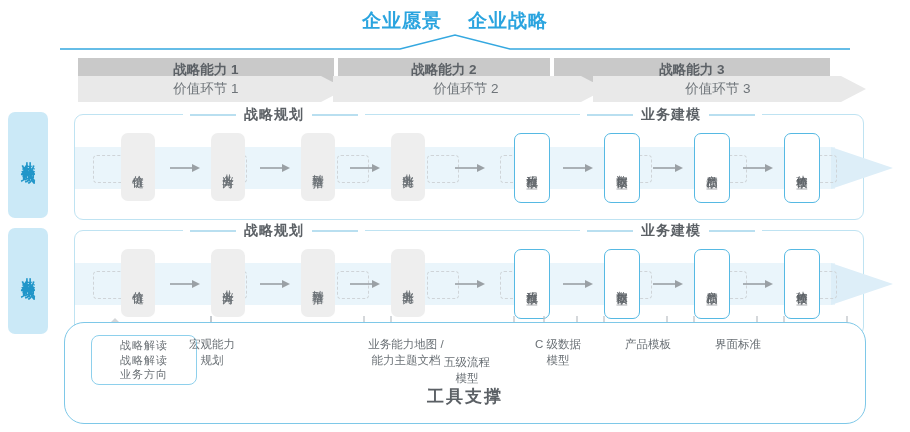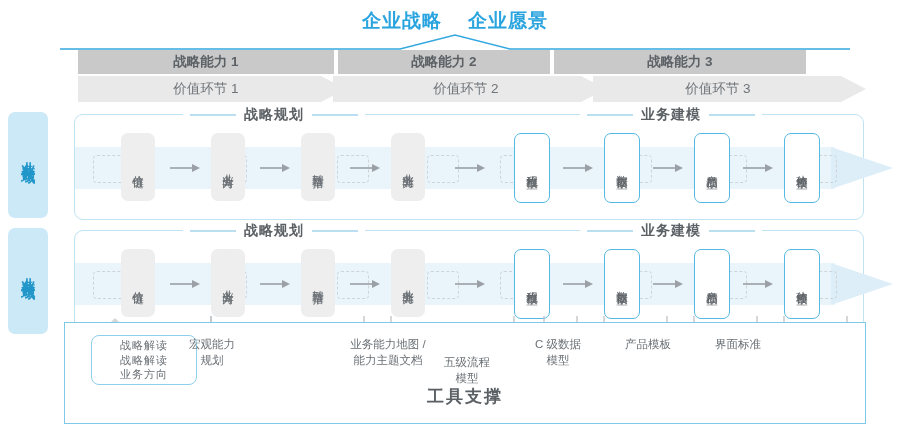--- a/index.html
+++ b/index.html
@@ -25,20 +25,21 @@
   
   .peak-line{position:absolute;left:60px;top:34px;width:790px;height:18px;}
 
   
   .cap-row{position:absolute;left:78px;top:50px;width:772px;height:24px;display:flex;}
   .cap-cell{
     height:24px;background:#c9c9c9;color:#5c6166;
     font-size:13.5px;font-weight:bold;
     display:flex;align-items:center;justify-content:center;
     margin-right:4px;
+    margin-top:8px;
   }
   .cap-cell:last-child{margin-right:0;}
 
   .val-row{position:absolute;left:78px;top:76px;width:790px;height:26px;}
   .val-cell{
     position:absolute;top:0;height:26px;
     color:#6e7479;font-size:13.5px;
     display:flex;align-items:center;justify-content:center;
   }
   .val-bg{position:absolute;left:0;top:0;width:790px;height:26px;}
@@ -100,21 +101,21 @@
     position:absolute;width:30px;height:26px;border:1.5px dashed #cfd4d8;border-radius:4px;
   }
   .arrow-s{position:absolute;height:10px;width:30px;}
 
   
   .conn{position:absolute;}
 
   
   .tool-box{
     position:absolute;left:64px;top:322px;width:800px;height:100px;
-    border:1.5px solid #7ec8e8;border-radius:0;background:#ffffff;
+    border:1.5px solid #7ec8e8;border-radius:20px;background:#ffffff;
   }
   .tool-title{
     position:absolute;left:0;top:62px;width:800px;text-align:center;
     font-size:17px;font-weight:bold;color:#5b6065;letter-spacing:2px;
   }
   .callout{
     position:absolute;left:26px;top:12px;width:104px;height:48px;
     border:1.3px solid #8ed0ec;border-radius:8px;background:#ffffff;
     display:flex;flex-direction:column;align-items:center;justify-content:center;
   }
@@ -125,32 +126,32 @@
     line-height:1.35;
   }
   .up-arrow{position:absolute;left:105px;top:318px;width:20px;height:22px;}
 </style>
 </head>
 <body>
 
 <div class="stage">
 
   <div class="vision-row">
+    <div class="vision-title">企业愿景</div>
     <div class="vision-title">企业战略</div>
-    <div class="vision-title">企业愿景</div>
   </div>
 
   <svg class="peak-line" viewBox="0 0 790 18" preserveAspectRatio="none">
     <polyline points="0,15 340,15 395,1 450,15 790,15" fill="none" stroke="#35a8e0" stroke-width="1.6"></polyline>
   </svg>
 
   <div class="cap-row">
     <div class="cap-cell" style="width:256px">战略能力 1</div>
     <div class="cap-cell" style="width:212px">战略能力 2</div>
-    <div class="cap-cell" style="width:252px">战略能力 3</div>
+    <div class="cap-cell" style="width:276px">战略能力 3</div>
   </div>
 
   <div class="val-row">
     <svg class="val-bg" viewBox="0 0 790 26" preserveAspectRatio="none">
       <polygon points="0,0 243,0 268,13 243,26 0,26" fill="#e9e9e9"></polygon>
       <polygon points="255,0 503,0 528,13 503,26 255,26" fill="#e9e9e9"></polygon>
       <polygon points="515,0 763,0 788,13 763,26 515,26" fill="#e9e9e9"></polygon>
     </svg>
     <div class="val-cell" style="left:0;width:256px">价值环节 1</div>
     <div class="val-cell" style="left:260px;width:256px">价值环节 2</div>
@@ -348,21 +349,21 @@
     <div class="callout">
       <span>战略解读</span>
       <span>战略解读</span>
       <span>业务方向</span>
     </div>
 
     <div class="tl" style="left:97px;top:14px;width:100px">
       <div>宏观能力</div>
       <div>规划</div>
     </div>
-    <div class="tl" style="left:268px;top:14px;width:110px">
+    <div class="tl" style="left:286px;top:14px;width:110px">
       <div>业务能力地图 /</div>
       <div>能力主题文档</div>
     </div>
     <div class="tl" style="left:352px;top:32px;width:100px">
       <div>五级流程</div>
       <div>模型</div>
     </div>
     <div class="tl" style="left:443px;top:14px;width:100px">
       <div>C 级数据</div>
       <div>模型</div>

